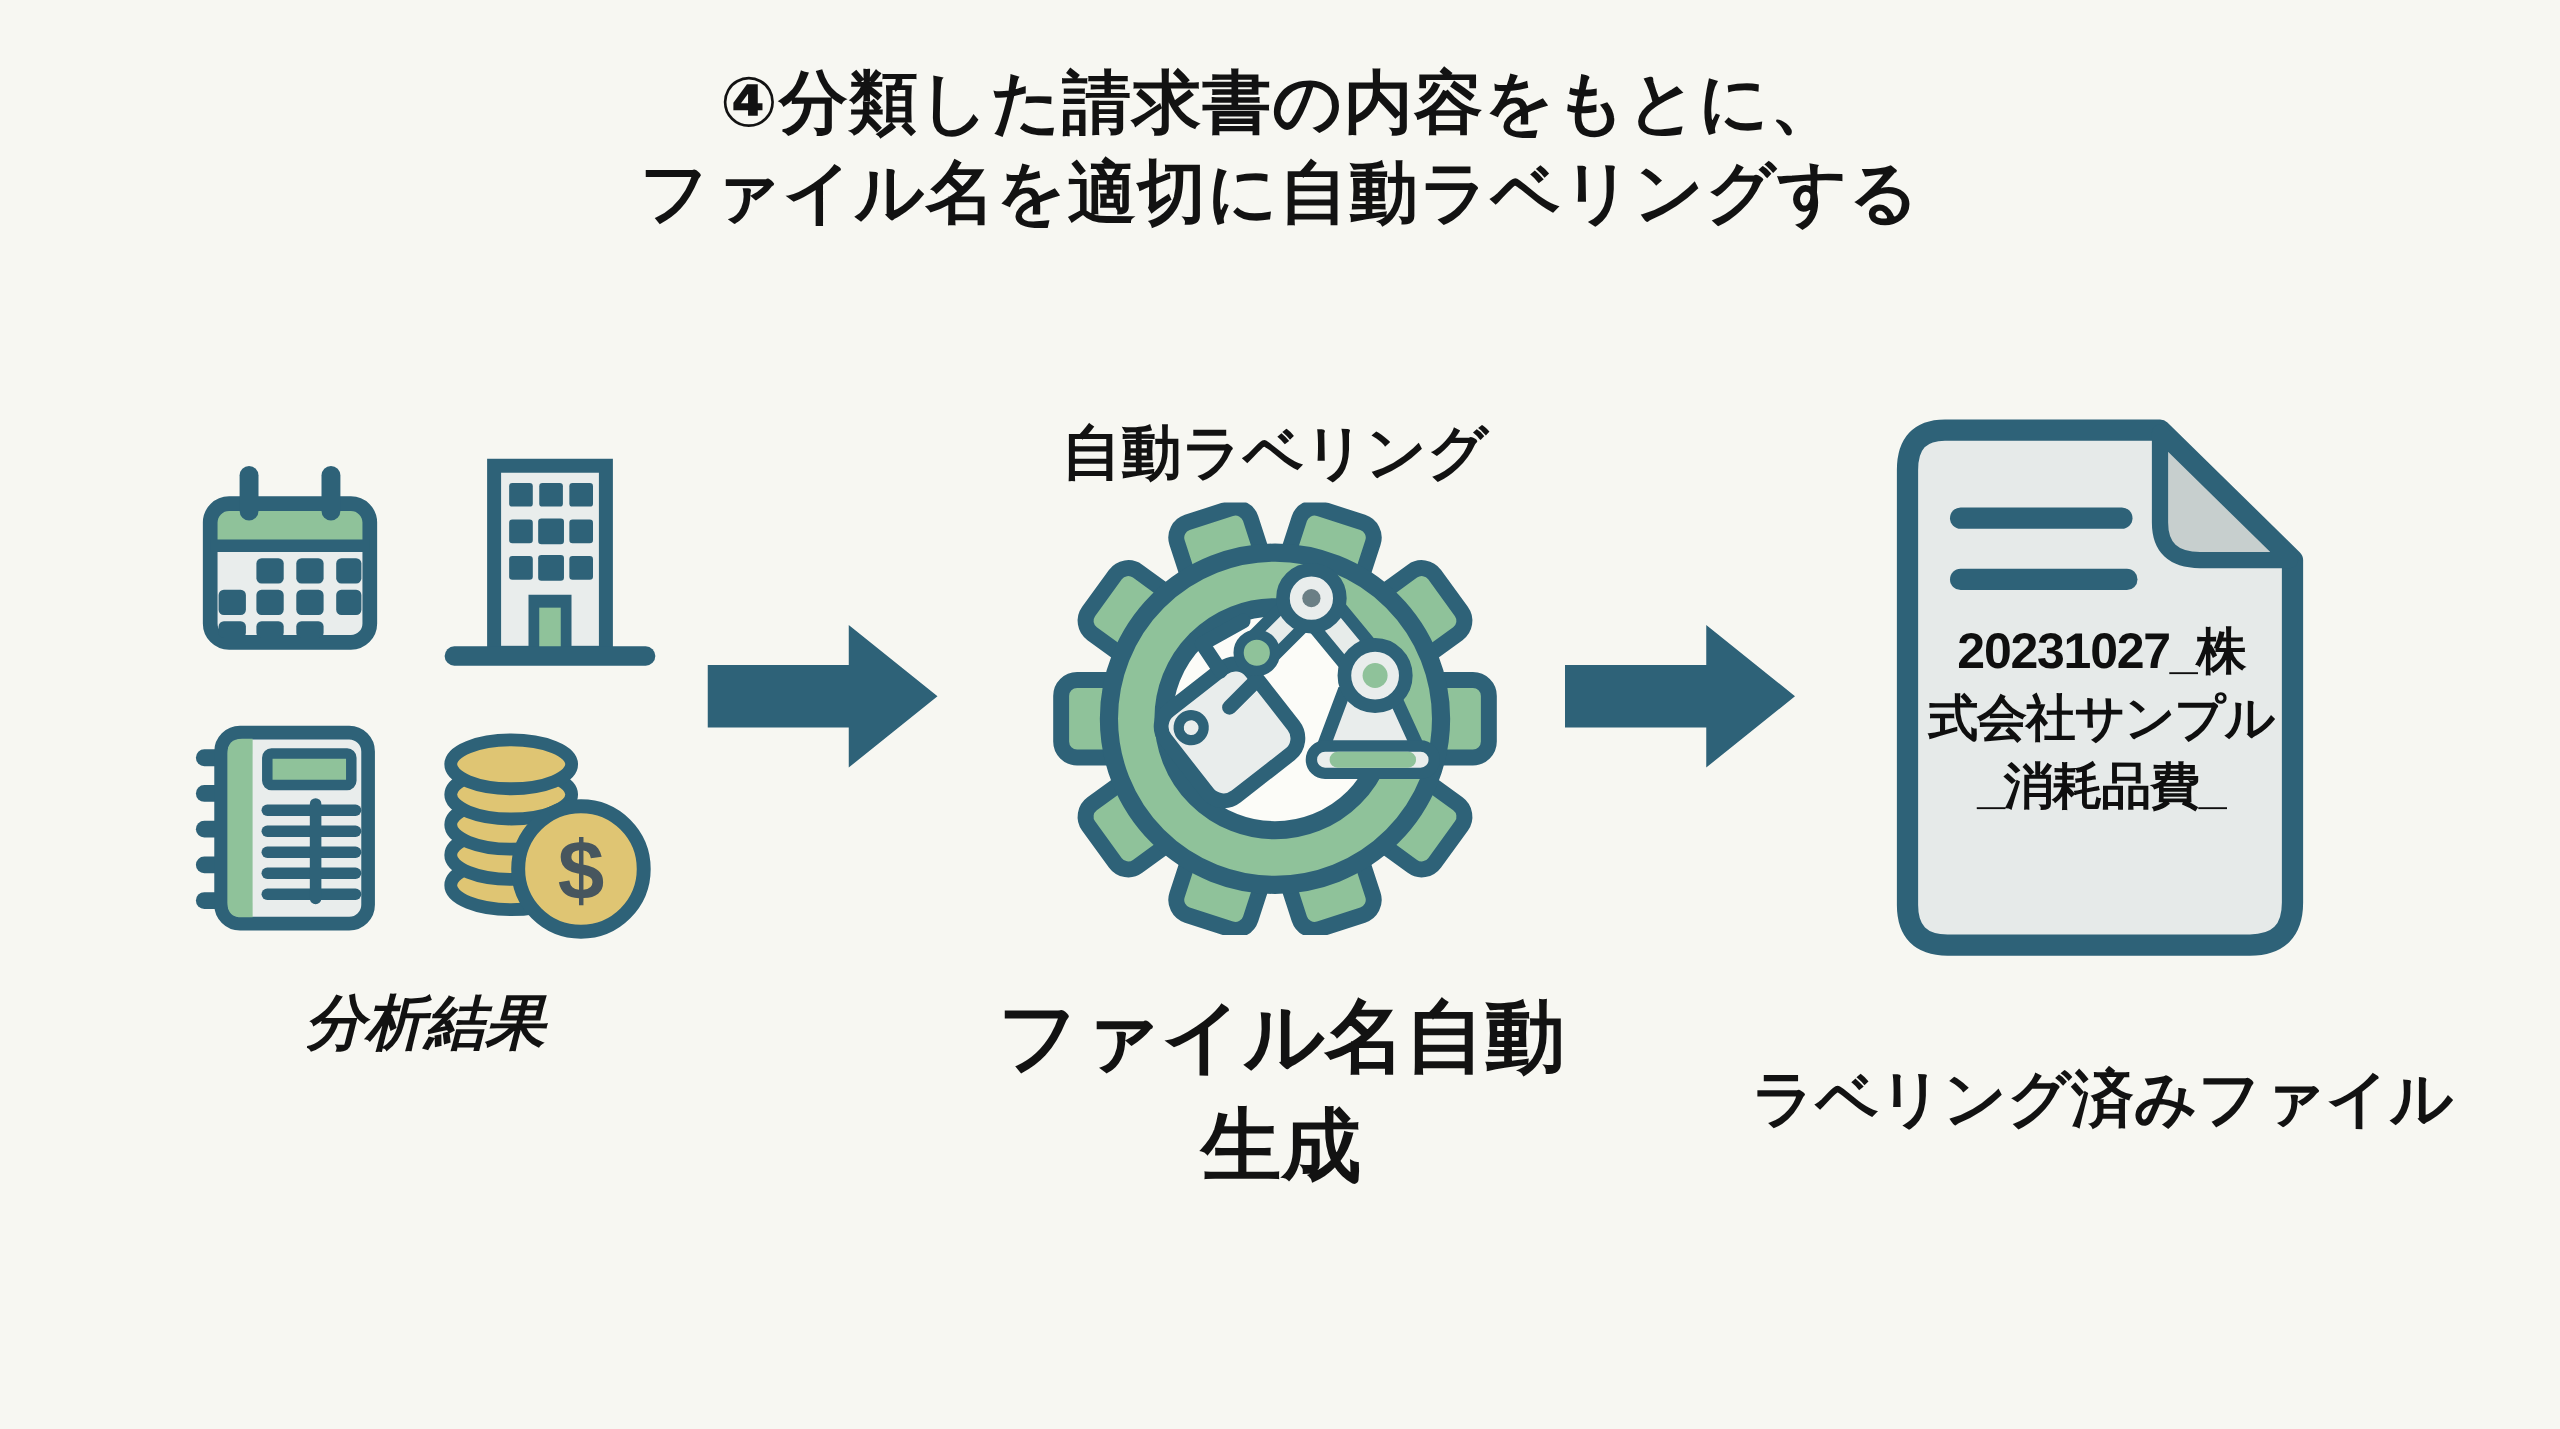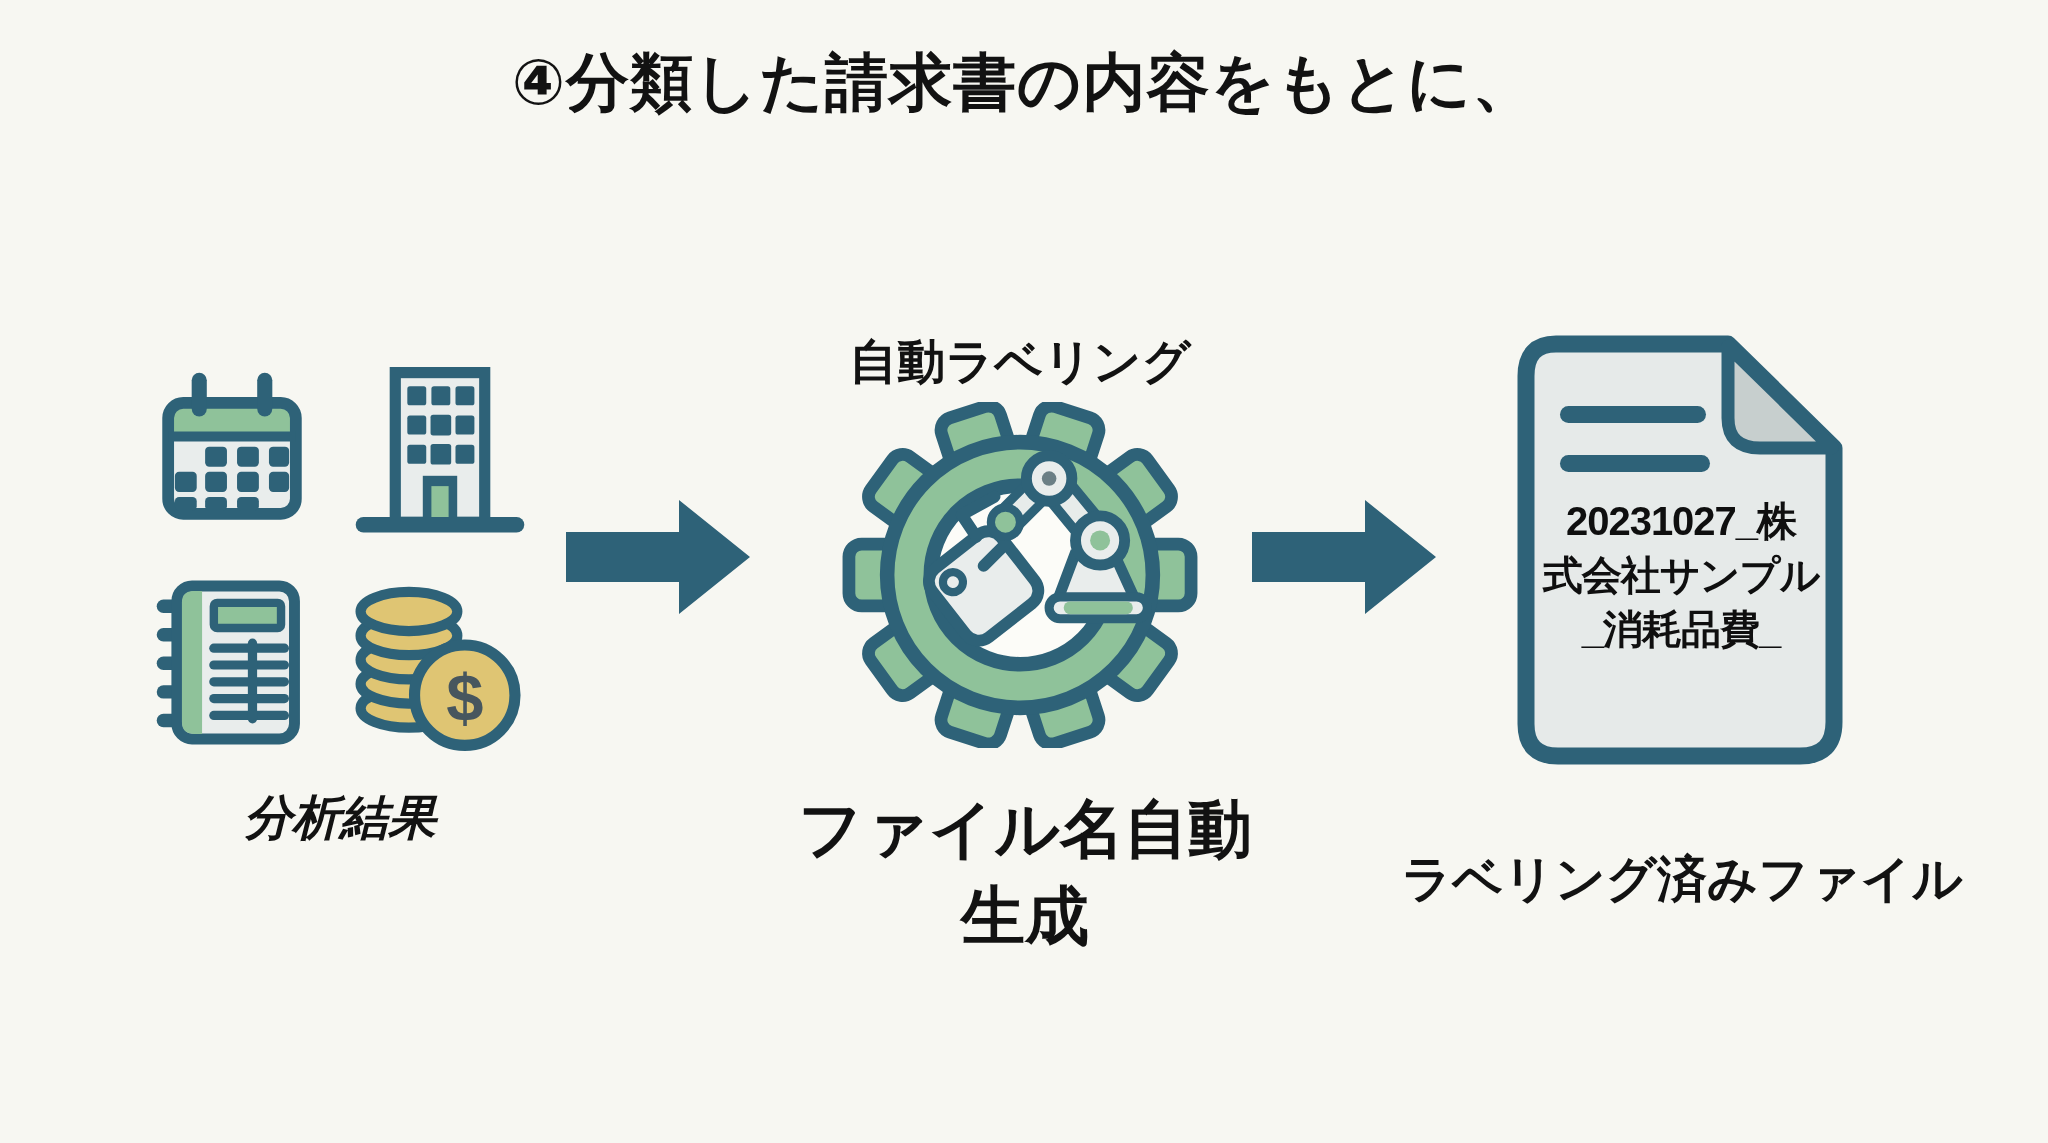--- a/index.html
+++ b/index.html
@@ -17,21 +17,21 @@
   body{
     font-family:"Liberation Sans","DejaVu Sans",sans-serif;
     background:var(--background);
     overflow:hidden;
   }
   .stage{position:relative;width:2048px;height:1143px;background:var(--background);}
 
   .title{
     position:absolute;top:46px;left:0;width:100%;
     text-align:center;color:var(--text);
-    font-size:63px;font-weight:900;line-height:72px;letter-spacing:1px;
+    font-size:55px;font-weight:900;line-height:72px;letter-spacing:1px;
   }
 
   .caption{
     position:absolute;text-align:center;color:var(--text);
     font-weight:900;
   }
   .caption-analysis{left:140px;top:786px;width:400px;font-size:48px;font-style:italic;}
   .label-auto{left:810px;top:330px;width:420px;font-size:48px;}
   .label-gen{left:780px;top:786px;width:490px;font-size:64px;}
   .caption-labeled{left:1392px;top:802px;width:580px;font-size:50px;margin-top:44px;}
@@ -61,20 +61,21 @@
     font-size:36px;font-weight:bold;fill:#47565e;
   }
 </style>
 </head>
 <body>
 
 <div class="stage">
 
   <header class="title">
     <div>④分類した請求書の内容をもとに、</div>
+    <div>ファイル名を適切に自動ラベリングする</div>
   </header>
 
   <svg class="abs" style="left:148px;top:366px;" width="168" height="168" viewBox="0 0 100 100">
     <rect x="12" y="22" width="76" height="66" rx="9" class="fill-light"></rect>
     <path d="M12,42 V31 Q12,22 21,22 H79 Q88,22 88,31 V42 Z" class="fill-green"></path>
     <rect x="12" y="22" width="76" height="66" rx="9" class="no-fill stroke-ink" stroke-width="7"></rect>
     <line x1="12" y1="42" x2="88" y2="42" class="stroke-ink" stroke-width="6"></line>
     <rect x="26" y="4" width="9" height="26" rx="4.5" class="fill-ink"></rect>
     <rect x="65" y="4" width="9" height="26" rx="4.5" class="fill-ink"></rect>
     <g class="fill-ink">

